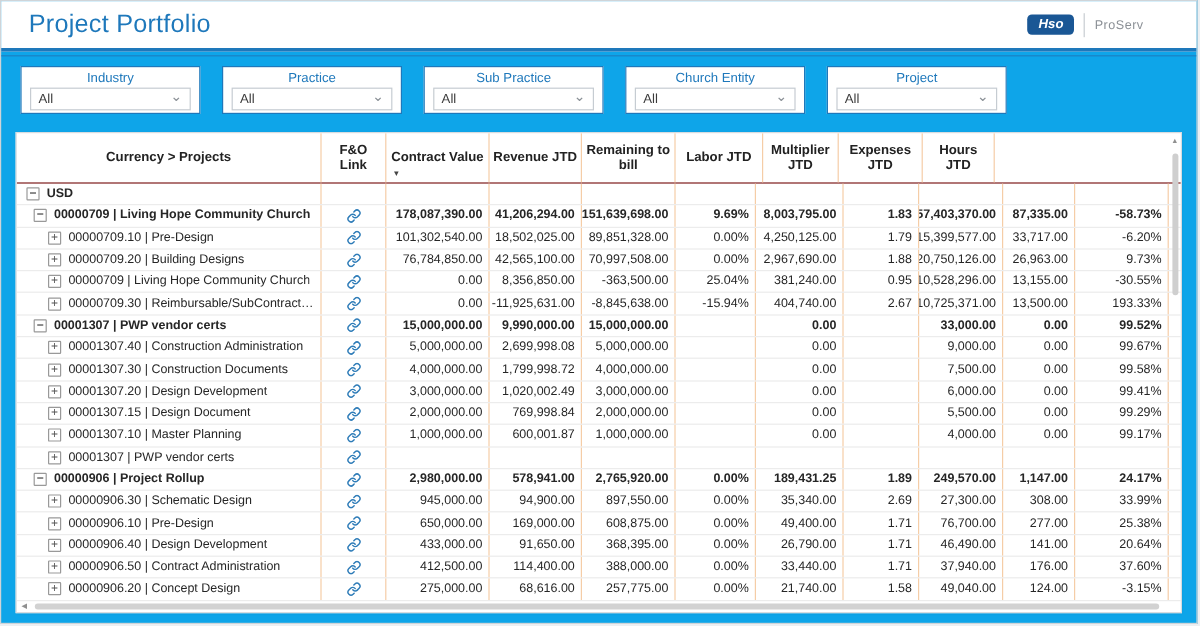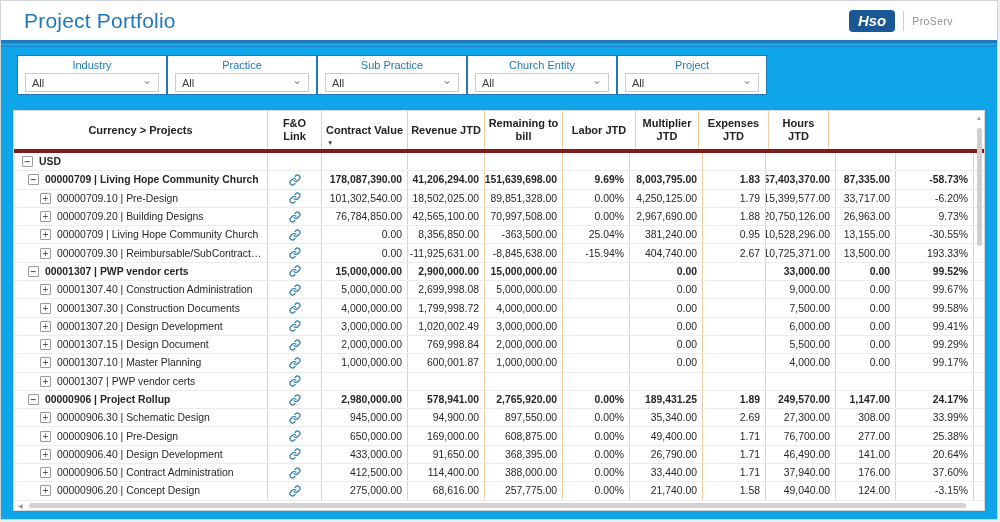--- a/index.html
+++ b/index.html
@@ -6,38 +6,38 @@
   html,body { width:1000px; height:522px; }
   body { font-family:"Liberation Sans", sans-serif; background:#eceff2; overflow:hidden; }
   .page { width:998px; height:520px; border:1px solid #cfd4d8; background:#0ea5e9; position:relative; }
 
   
   .topbar { height:42px; background:#fff; display:flex; align-items:center;
             padding:0 44px 0 23px; border-bottom:3px solid var(--accent,#1e78bb); }
   .title { font-size:21px; color:var(--accent,#1e78bb); letter-spacing:.2px; }
   .brand { margin-left:auto; display:flex; align-items:center; gap:8px; }
   .logo { background:var(--logo-bg,#1a5795); color:#fff; font-weight:800; font-style:italic;
-          font-size:15px; padding:2px 9px 3px; border-radius:4px; }
+          font-size:11px; padding:2px 9px 3px; border-radius:4px; }
   .brand-div { width:1px; height:20px; background:#c8cdd1; }
   .brand-suffix { color:#8b9096; font-size:10.5px; letter-spacing:.4px; }
   .rule2 { height:1px; background:var(--accent,#1e78bb); margin-top:3px; opacity:.8; }
 
   
-  .filters { display:flex; padding:8px 0 9px 16px; }
+  .filters { display:flex; gap:18px; padding:8px 0 9px 16px; }
   .filter { width:150px; height:40px; background:#fff; border:1px solid var(--accent,#1e78bb); }
   .flabel { text-align:center; color:var(--accent,#1e78bb); font-size:11px; margin-top:3px; }
   .fselect { display:flex; align-items:center; justify-content:space-between; margin:2px 7px 0;
              border:1px solid #c6ccd2; height:19px; padding:0 6px; font-size:11px; color:#3b3b3b;
              background:#fff; cursor:pointer; }
   .chev { color:#8a9096; font-size:12px; line-height:8px; transform:translateY(-3px); }
 
   
   .card { position:relative; margin:6px 12px 0; height:401px; border:1px solid #d8dcdf;
           background:#fff; box-shadow:0 1px 2px rgba(0,0,0,.06); overflow:hidden; }
-  .thead { display:flex; height:42px; border-bottom:4px solid #7f1d1d; }
+  .thead { display:flex; height:42px; border-bottom:1px solid #7f1d1d; }
   .hcell { display:flex; align-items:center; justify-content:center; text-align:center;
            font-size:11px; font-weight:700; color:#222; line-height:1.15; padding:0 3px;
            border-right:1px solid var(--grid-line,#f5cda7); height:100%; position:relative; }
   .sortind { position:absolute; left:5px; bottom:3px; font-size:6.5px; color:#444; }
 
   .c0{width:254px}.c1{width:54px}.c2{width:86px}.c3{width:77px}.c4{width:78px}
   .c5{width:67px}.c6{width:73px}.c7{width:63px}.c8{width:70px}.c9{width:60px}
   .c10{width:78px; border-right:none}
 
   .tbody { }
@@ -261,21 +261,21 @@
             <span class="toggle">−</span>
             <span class="rowlabel">00001307 | PWP vendor certs</span>
           </div>
           <div class="cell c1 linkcell">
             <svg width="12" height="12" viewBox="0 0 24 24" fill="none" stroke="#2e7cb8" stroke-width="2.4" stroke-linecap="round" stroke-linejoin="round">
               <path d="M10 13a5 5 0 0 0 7.54.54l3-3a5 5 0 0 0-7.07-7.07l-1.72 1.71"></path>
               <path d="M14 11a5 5 0 0 0-7.54-.54l-3 3a5 5 0 0 0 7.07 7.07l1.71-1.71"></path>
             </svg>
           </div>
           <div class="cell num c2">15,000,000.00</div>
-          <div class="cell num c3">2,900,000.00</div>
+          <div class="cell num c3">9,990,000.00</div>
           <div class="cell num c4">15,000,000.00</div>
           <div class="cell num c5"></div>
           <div class="cell num c6">0.00</div>
           <div class="cell num c7"></div>
           <div class="cell num c8">33,000.00</div>
           <div class="cell num c9">0.00</div>
           <div class="cell num c10">99.52%</div>
         </div>
         <div class="trow task">
           <div class="cell c0">

